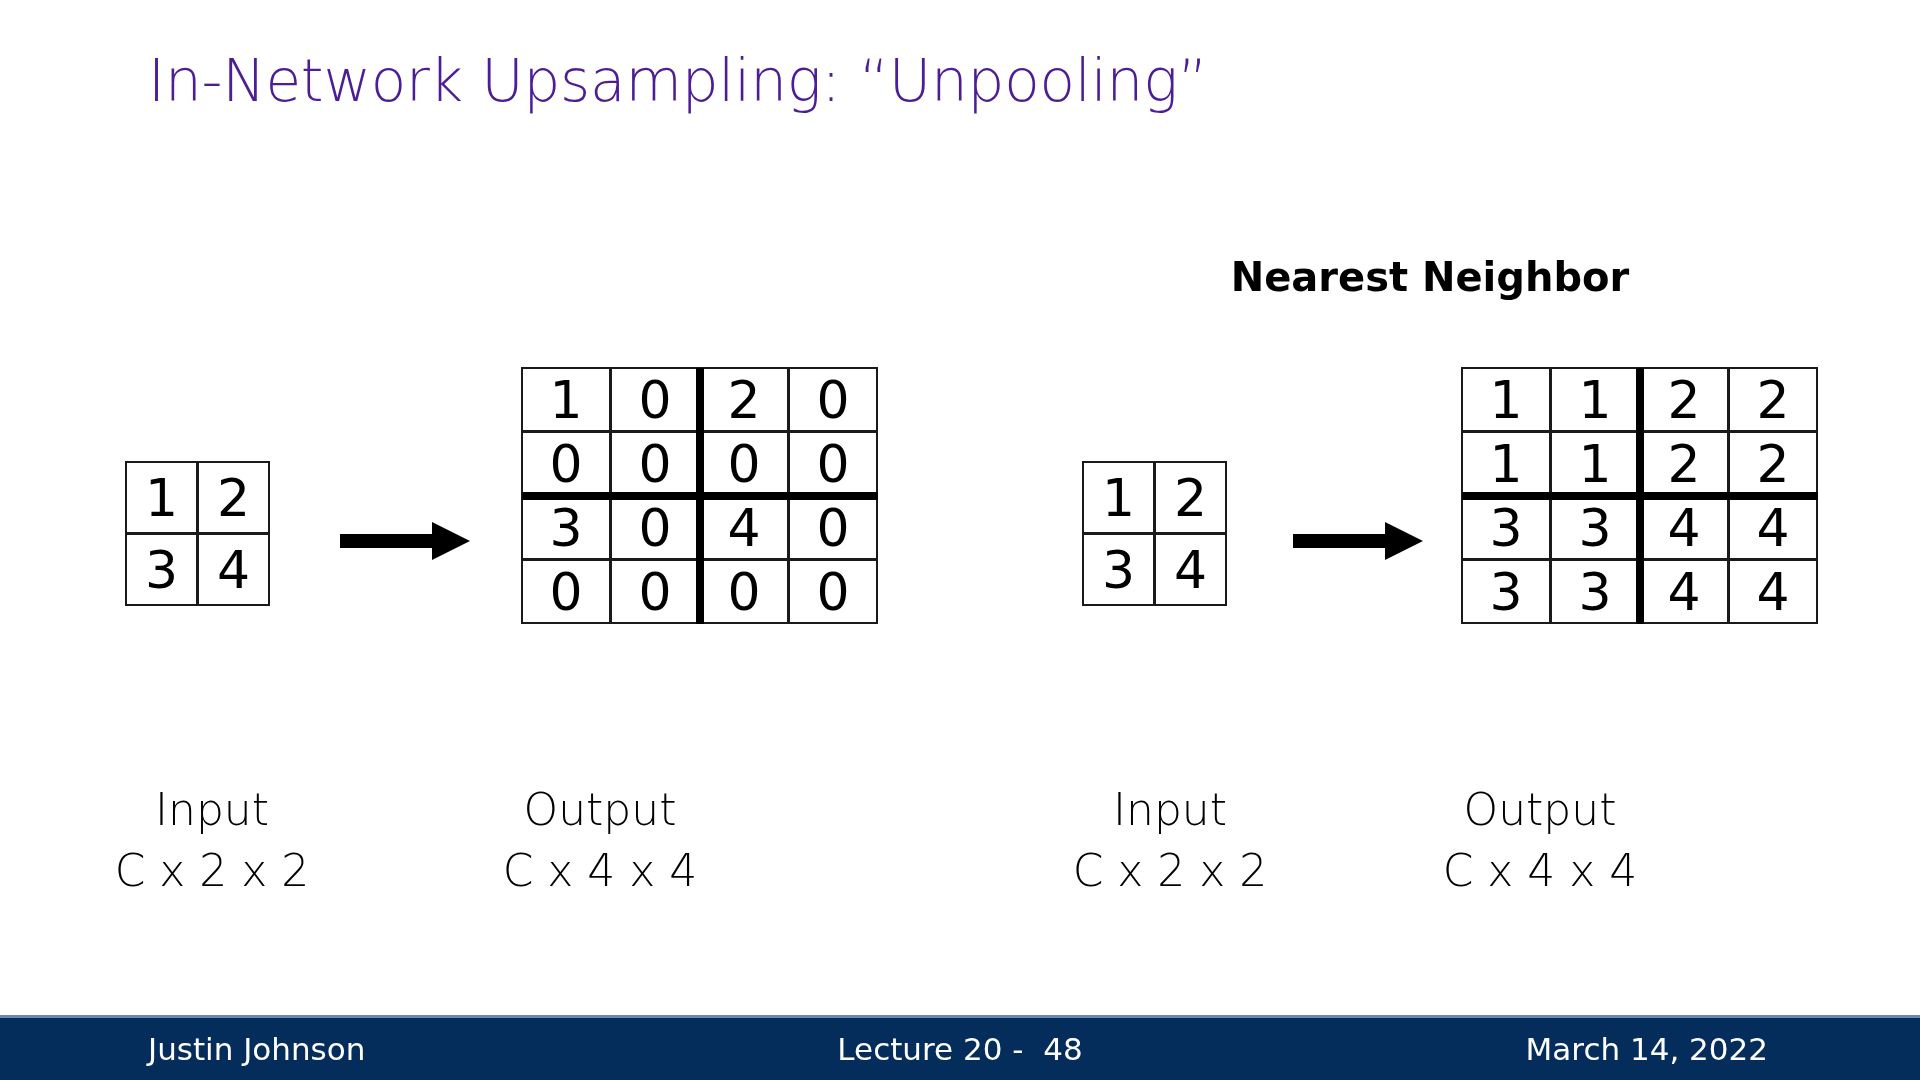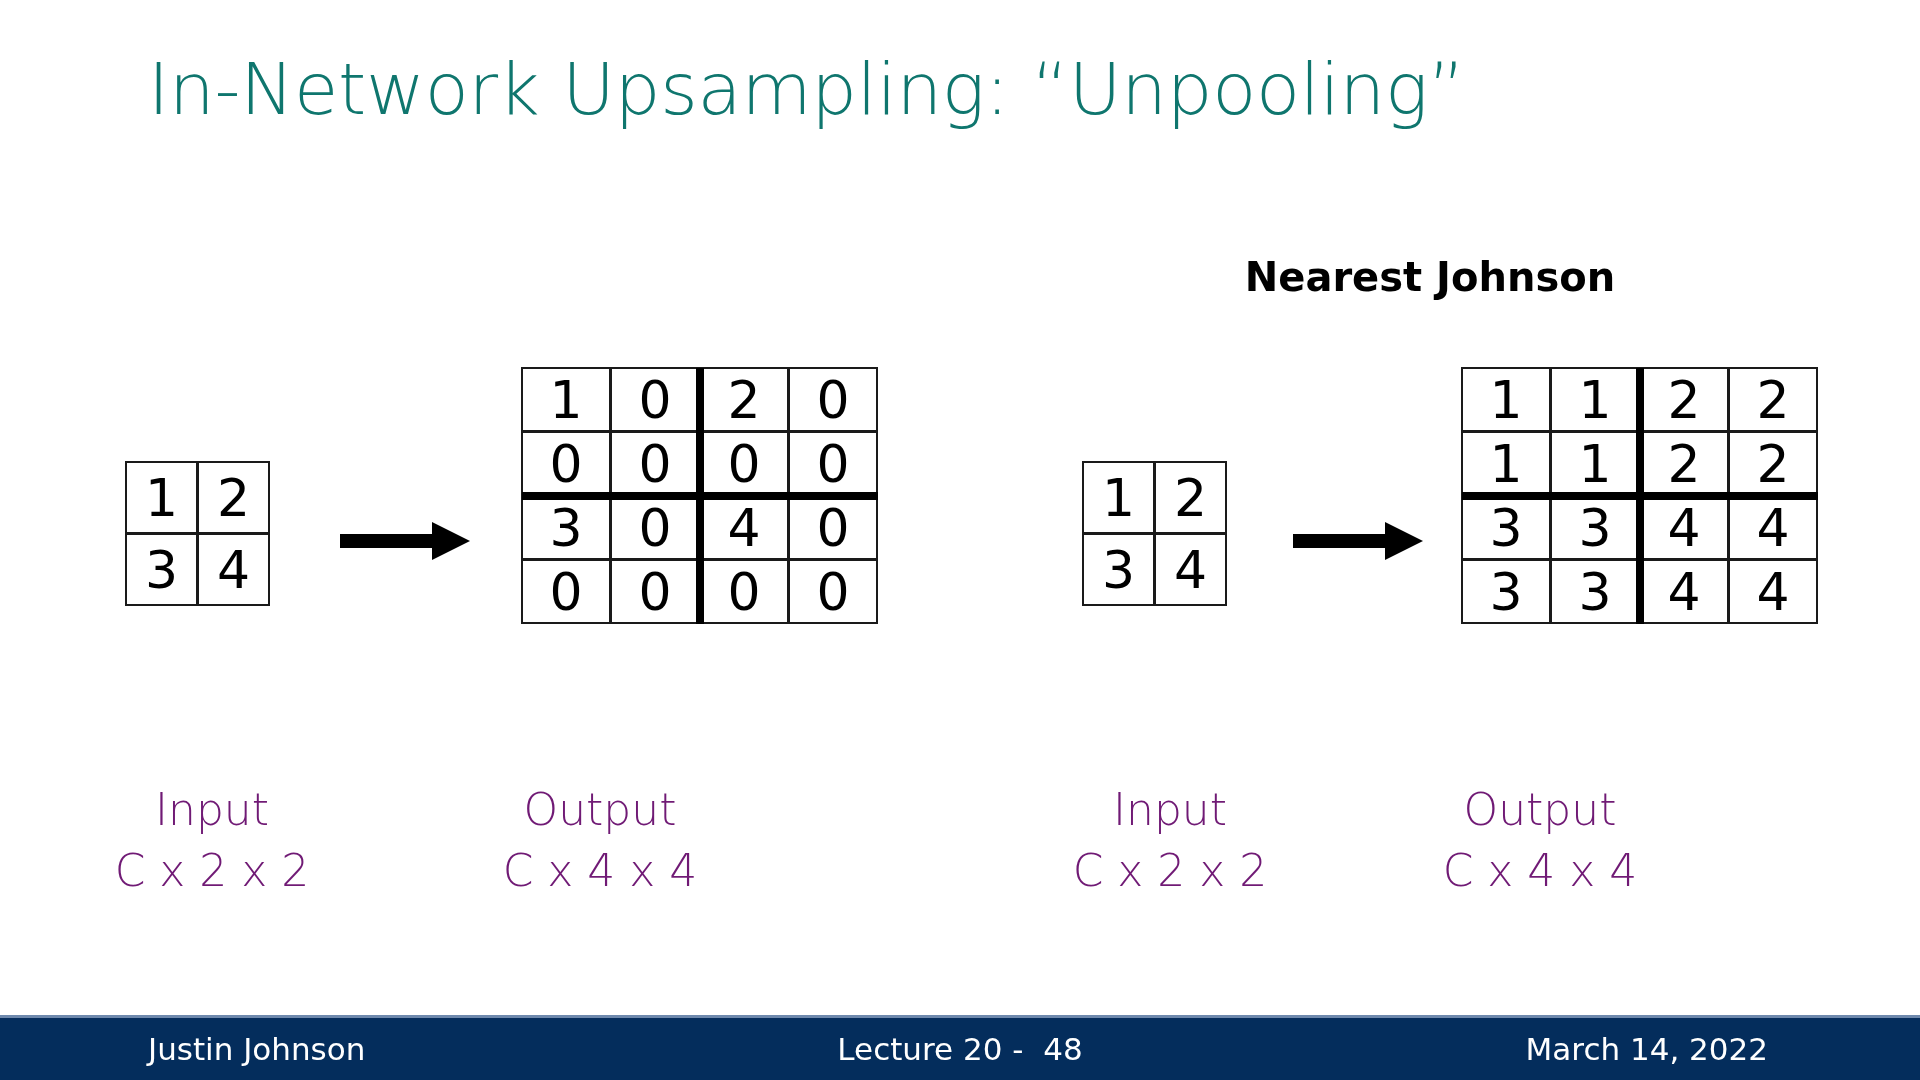--- a/index.html
+++ b/index.html
@@ -21,24 +21,24 @@
     position: absolute;
     inset: 0;
     background: #ffffff;
   }
 
   
   .slide-title {
     position: absolute;
     left: 148px;
     top: 48px;
-    font-size: 72px;
+    font-size: 58px;
     font-weight: 300;
     letter-spacing: -0.2px;
-    color: #0f766e;
+    color: #4c1d95;
     white-space: nowrap;
     line-height: 1.15;
   }
 
   
   .panel-heading {
     position: absolute;
     font-size: 40px;
     font-weight: 700;
     color: #000000;
@@ -107,21 +107,21 @@
   }
   #arrow-left  { left: 340px;  top: 518px; }
   #arrow-right { left: 1293px; top: 518px; }
 
   
   .caption {
     position: absolute;
     font-size: 44px;
     font-weight: 300;
     line-height: 1.38;
-    color: #701a75;
+    color: #000000;
     text-align: center;
     white-space: nowrap;
   }
   #caption-input-left   { left: 42px;   top: 780px; width: 340px; }
   #caption-output-left  { left: 430px;  top: 780px; width: 340px; }
   #caption-input-right  { left: 1000px; top: 780px; width: 340px; }
   #caption-output-right { left: 1370px; top: 780px; width: 340px; }
   .caption-line { display: block; }
 
   
@@ -192,21 +192,21 @@
   <div class="caption" id="caption-input-left">
     <span class="caption-line">Input</span>
     <span class="caption-line">C x 2 x 2</span>
   </div>
 
   <div class="caption" id="caption-output-left">
     <span class="caption-line">Output</span>
     <span class="caption-line">C x 4 x 4</span>
   </div>
 
-  <div class="panel-heading" id="heading-nearest-neighbor">Nearest Johnson</div>
+  <div class="panel-heading" id="heading-nearest-neighbor">Nearest Neighbor</div>
 
   <div class="grid grid-2" id="grid-input-right">
       <div class="cell">1</div>
       <div class="cell">2</div>
       <div class="cell">3</div>
       <div class="cell">4</div>
     </div>
 
   <svg class="arrow" id="arrow-right" viewBox="0 0 130 46">
     <rect x="0" y="16" width="100" height="14" fill="#000000"></rect>

